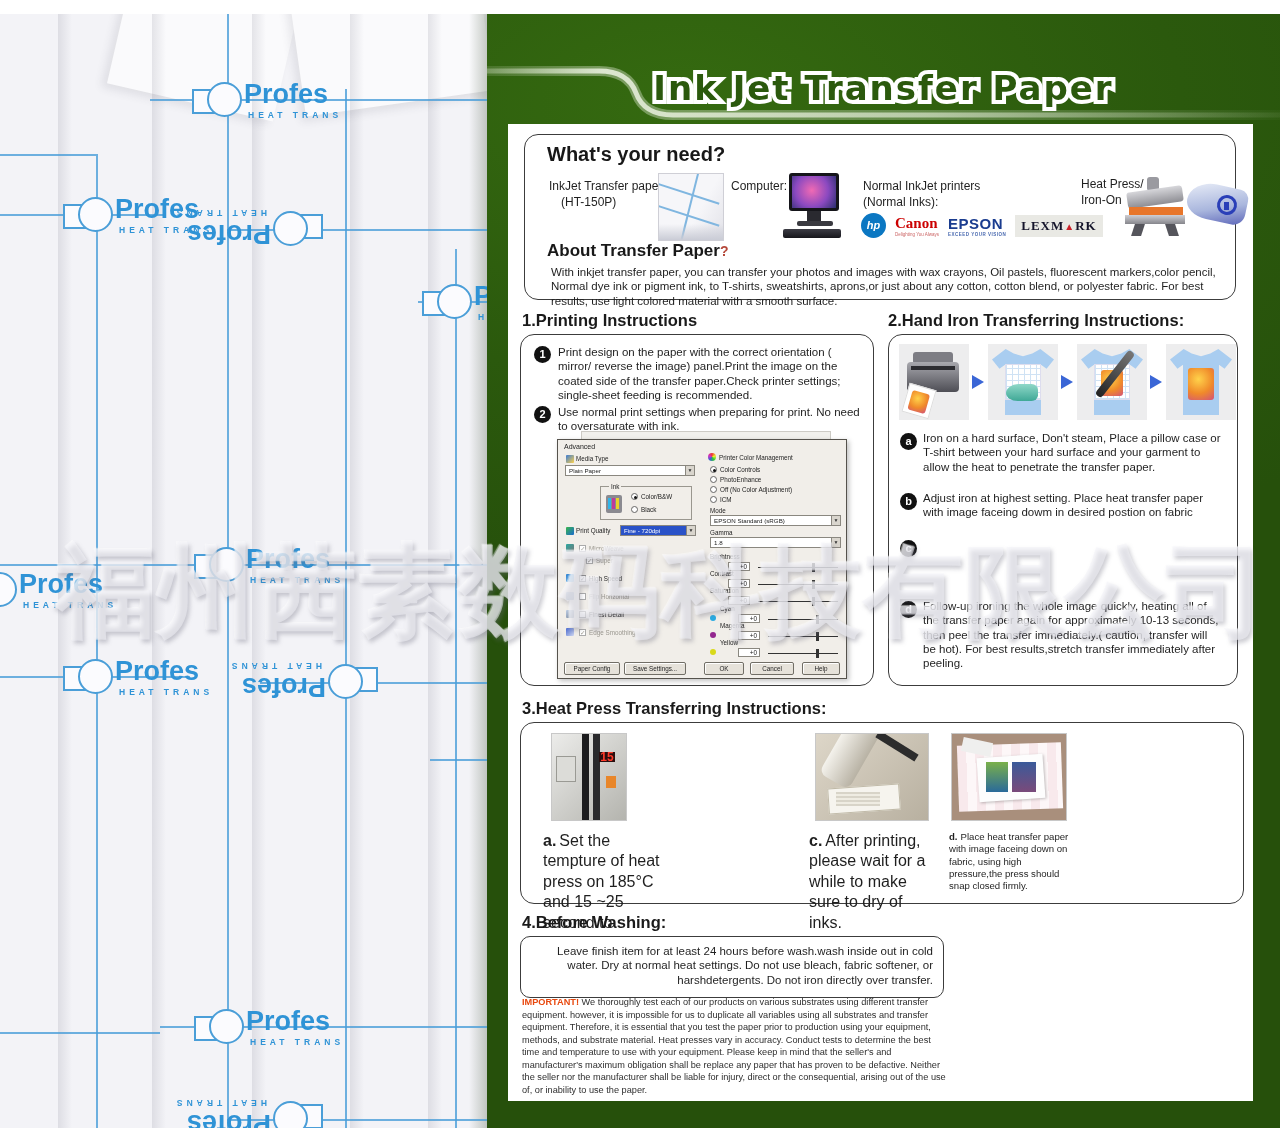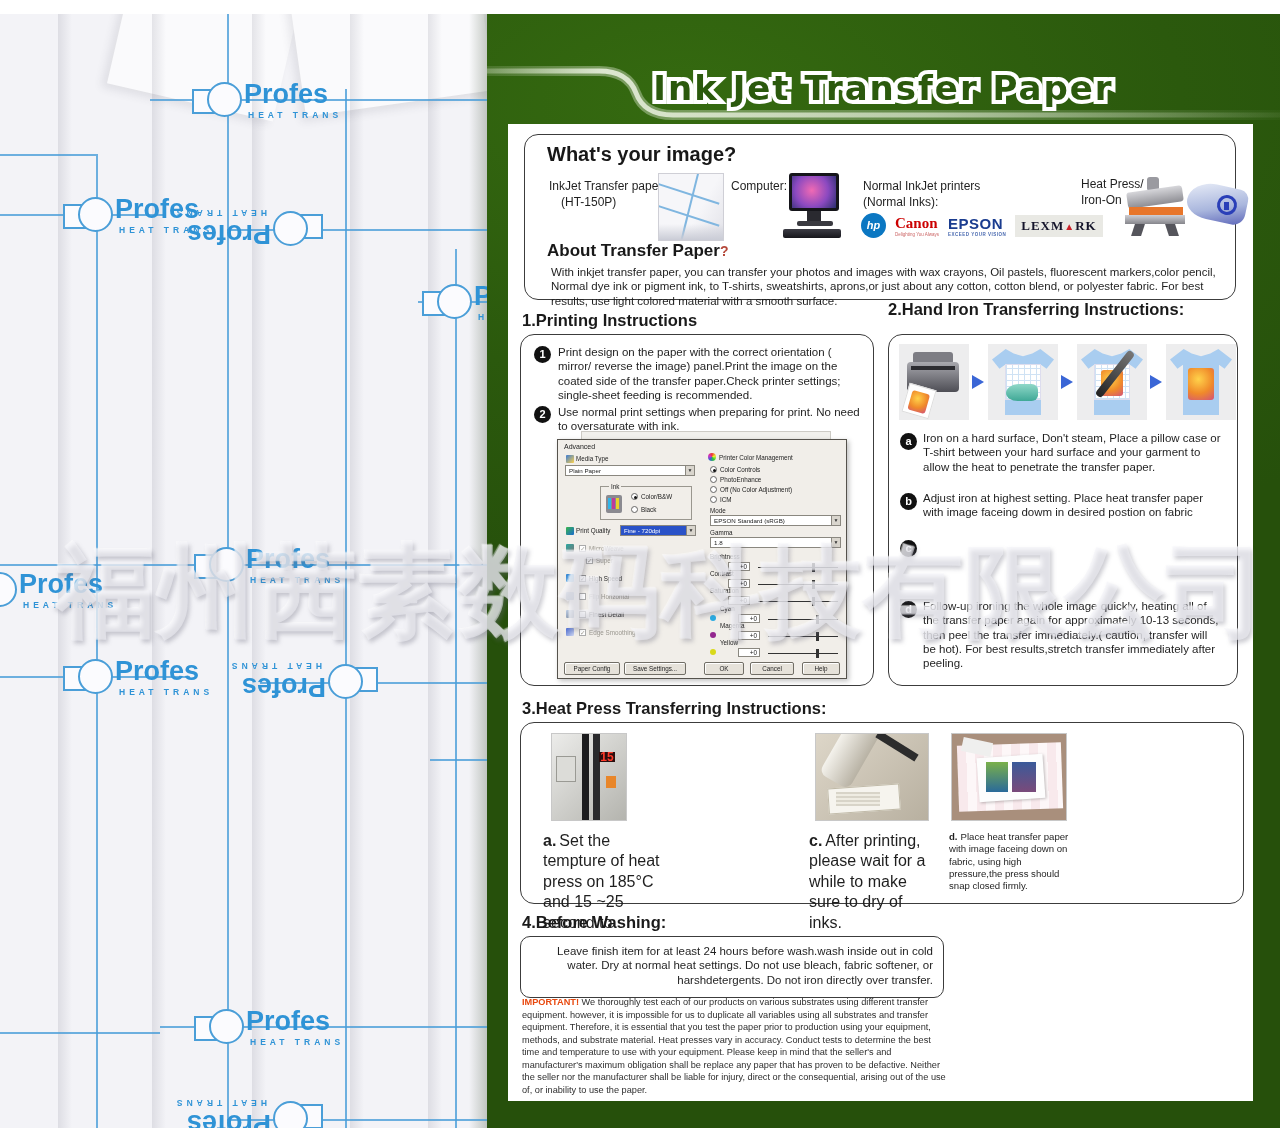--- a/index.html
+++ b/index.html
@@ -218,21 +218,21 @@
     <path d="M -5 57 L 112 57 Q 141 57 149 79 Q 157 101 186 101 L 800 101" fill="none" stroke="url(#swg)" stroke-width="5"></path>
   </svg>
   <div class="title-wrap">
     <span class="title-stroke">Ink Jet Transfer Paper</span>
     <span class="title-fill">Ink Jet Transfer Paper</span>
   </div>
 
   <div class="doc">
 
     <div class="rbox" style="left:16px; top:10px; width:712px; height:166px;">
-      <div style="position:absolute; left:22px; top:8px; font-size:20px; font-weight:bold; color:#181818;">What's your image?</div>
+      <div style="position:absolute; left:22px; top:8px; font-size:20px; font-weight:bold; color:#181818;">What's your need?</div>
       <span class="need-label" style="left:24px; top:44px;">InkJet Transfer paper:</span>
       <span class="need-label" style="left:36px; top:60px;">(HT-150P)</span>
       <div style="position:absolute; left:133px; top:38px; width:66px; height:68px; background:linear-gradient(120deg,#f6f6f9 60%,#e2e2e8); border:1px solid #cfcfd6; overflow:hidden;">
         <div style="position:absolute; left:-8px; top:18px; width:110%; height:1.5px; background:#7fb6e0; transform:rotate(18deg);"></div>
         <div style="position:absolute; left:-8px; top:40px; width:110%; height:1.5px; background:#7fb6e0; transform:rotate(18deg);"></div>
         <div style="position:absolute; left:30px; top:-6px; width:1.5px; height:115%; background:#7fb6e0; transform:rotate(14deg);"></div>
         <div style="position:absolute; left:0; bottom:0; width:100%; height:16px; background:linear-gradient(0deg,#caccd6,transparent);"></div>
       </div>
       <span class="need-label" style="left:206px; top:44px;">Computer:</span>
       <div style="position:absolute; left:250px; top:38px; width:78px; height:68px;">
@@ -403,21 +403,21 @@
         </div>
 
         <span class="dbtn" style="left:6px; top:222px; width:56px;">Paper Config</span>
         <span class="dbtn" style="left:66px; top:222px; width:62px;">Save Settings...</span>
         <span class="dbtn" style="left:146px; top:222px; width:40px;">OK</span>
         <span class="dbtn" style="left:192px; top:222px; width:44px;">Cancel</span>
         <span class="dbtn" style="left:244px; top:222px; width:38px;">Help</span>
       </div>
     </div>
 
-    <div class="doc-h" style="left:380px; top:176px;">2.Hand Iron Transferring Instructions:</div>
+    <div class="doc-h" style="left:380px; top:187px;">2.Hand Iron Transferring Instructions:</div>
     <div class="rbox" style="left:380px; top:210px; width:350px; height:352px;">
       <div class="hi-strip" style="left:10px; top:9px;">
         <div class="hi-panel">
           <div style="position:absolute; left:14px; top:8px; width:40px; height:12px; background:#7d7d84; border-radius:3px;"></div>
           <div style="position:absolute; left:8px; top:18px; width:52px; height:30px; background:linear-gradient(#a8a8ae,#4e4e55); border-radius:4px;"></div>
           <div style="position:absolute; left:12px; top:22px; width:44px; height:4px; background:#2c2c31;"></div>
           <div style="position:absolute; left:6px; top:42px; width:28px; height:30px; background:#fff; border:1px solid #ddd; transform:rotate(16deg);">
             <div class="img-blob" style="left:4px; top:5px; width:18px; height:20px;"></div>
           </div>
         </div>

